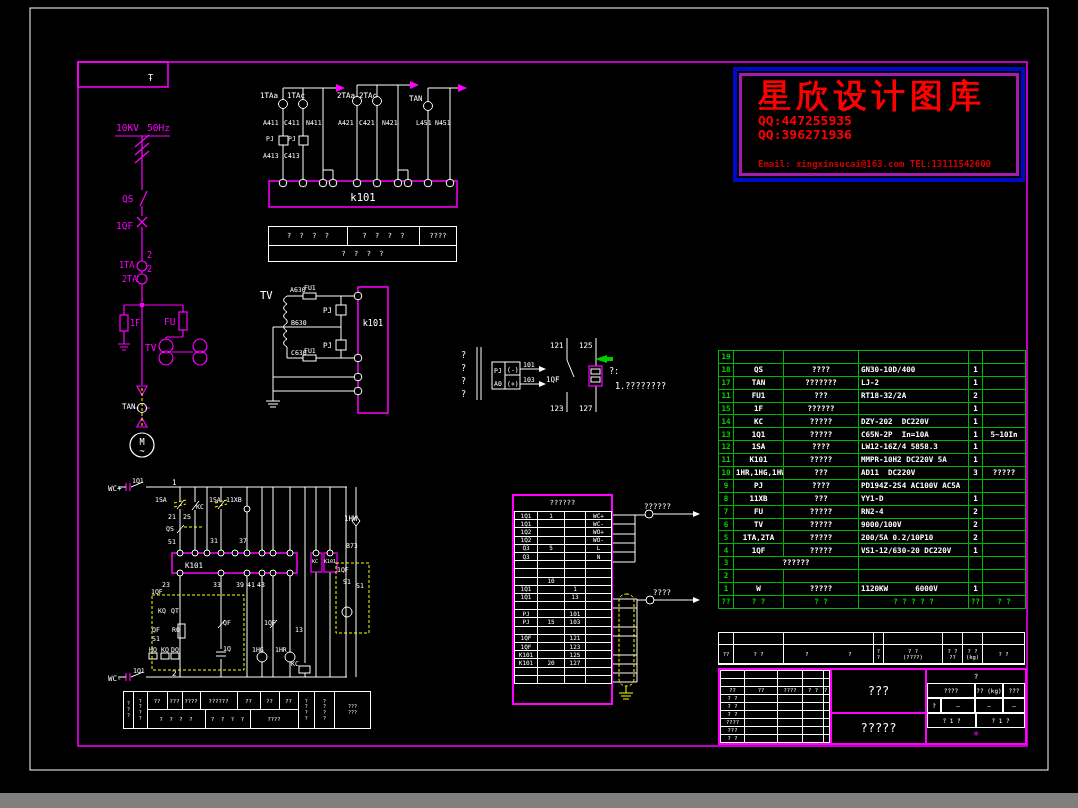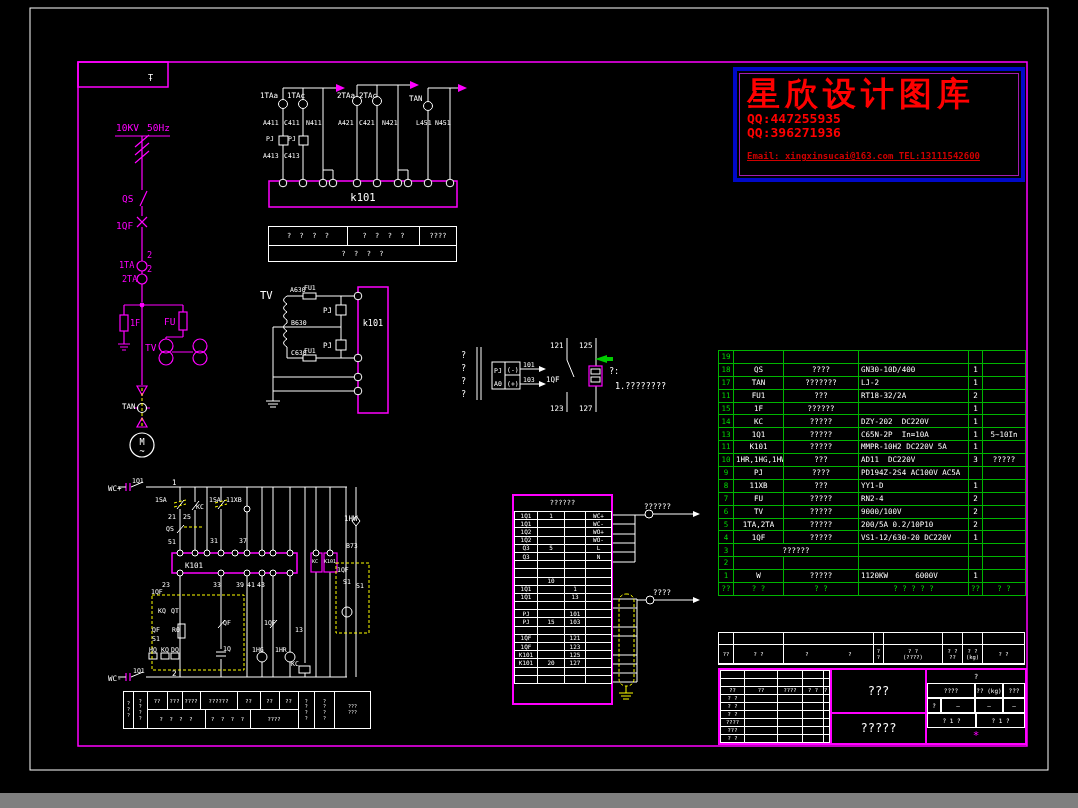--- a/index.html
+++ b/index.html
@@ -8,38 +8,38 @@
 #stage *{box-sizing:border-box;}
 .abs{position:absolute;}
 svg{position:absolute;left:0;top:0;}
 svg text{font-family:"DejaVu Sans Mono",monospace;}
 .tw{fill:#fff}.tm{fill:#f0f}
 .t5{font-size:5px}.t6{font-size:6.5px}.t7{font-size:7.5px}.t8{font-size:8.5px}
 .t9{font-size:9.5px}.t10{font-size:10.5px}
 .mid{text-anchor:middle}
 
 #wm{left:733px;top:67px;width:292px;height:115px;border:4px solid #0009c8;background:#000;}
-#wm .inner{position:absolute;left:2px;top:2px;right:2px;bottom:2px;border:1px solid #a21caf;padding:2px 7px;}
+#wm .inner{position:absolute;left:2px;top:2px;right:2px;bottom:2px;border:3px solid #a21caf;padding:2px 16px;}
 #wm .ttl{color:#f00;font-family:"DejaVu Serif","Liberation Serif",serif;font-weight:bold;
  font-size:33px;line-height:36px;letter-spacing:5px;white-space:nowrap;}
 #wm .qq{color:#f00;font-size:13px;line-height:14px;font-weight:bold;}
 #wm .site{color:#f00;font-size:17px;line-height:19px;font-weight:bold;letter-spacing:2px;}
-#wm .em{color:#d00000;font-size:9px;line-height:11px;font-weight:bold;margin-top:11px;text-decoration:underline;}
+#wm .em{color:#d00000;font-size:9px;line-height:11px;font-weight:bold;margin-top:17px;}
 #cttab{left:268px;top:226px;width:189px;height:36px;border:1px solid #fff;display:flex;flex-direction:column;font-size:7px;color:#fff;}
 #cttab .r1{display:flex;height:19px;}
 #cttab .r1 div{border-right:1px solid #fff;border-bottom:1px solid #fff;display:flex;align-items:center;justify-content:center;white-space:pre;}
 #cttab .r2{flex:1;display:flex;align-items:center;justify-content:center;white-space:pre;}
 
 #tstrip{left:512px;top:494px;width:101px;height:211px;border:2px solid #f0f;background:#000;}
 #tstrip .ttl{height:15px;color:#fff;font-size:7px;text-align:center;line-height:15px;white-space:pre;}
 #tstrip table{border-collapse:collapse;width:100%;table-layout:fixed;}
 #tstrip td{border:1px solid #fff;color:#fff;font-size:6px;line-height:1;height:8.2px;padding:0;text-align:center;overflow:hidden;white-space:nowrap;}
 
 #bom{left:718px;top:350px;width:307px;}
-#bom table{border-collapse:collapse;table-layout:fixed;width:307px;}
+#bom table{border-collapse:collapse;table-layout:fixed;width:307px;font-weight:bold;}
 #bom td{border:1px solid #00b400;color:#fff;font-size:7.5px;line-height:1;height:12.9px;padding:0 2px;text-align:center;white-space:pre;overflow:hidden;}
 #bom td:first-child{color:#00d800;}
 #bom td.model{text-align:left;}
 #bom tr.h td{color:#00d800;}
 
 #strip{left:718px;top:632px;width:307px;height:33px;border:1px solid #fff;display:grid;
  grid-template-columns:15px 50px 90px 10px 59px 20px 20px 42px;grid-template-rows:12px 19px;color:#fff;}
 #strip div{border-right:1px solid #fff;border-bottom:1px solid #fff;font-size:5.5px;line-height:1.15;display:flex;align-items:center;justify-content:center;text-align:center;white-space:pre-line;overflow:hidden;}
 
 #tb{left:718px;top:668px;width:309px;height:77px;border:2px solid #f0f;background:#000;}
@@ -551,20 +551,28 @@
           </tr>
           <tr>
             <td>13</td>
             <td>1Q1</td>
             <td>?????</td>
             <td class="model">C65N-2P  In=10A</td>
             <td>1</td>
             <td>5~10In</td>
           </tr>
           <tr>
+            <td>12</td>
+            <td>1SA</td>
+            <td>????</td>
+            <td class="model">LW12-16Z/4 5858.3</td>
+            <td>1</td>
+            <td></td>
+          </tr>
+          <tr>
             <td>11</td>
             <td>K101</td>
             <td>?????</td>
             <td class="model">MMPR-10H2 DC220V 5A</td>
             <td>1</td>
             <td></td>
           </tr>
           <tr>
             <td>10</td>
             <td>1HR,1HG,1HW</td>

